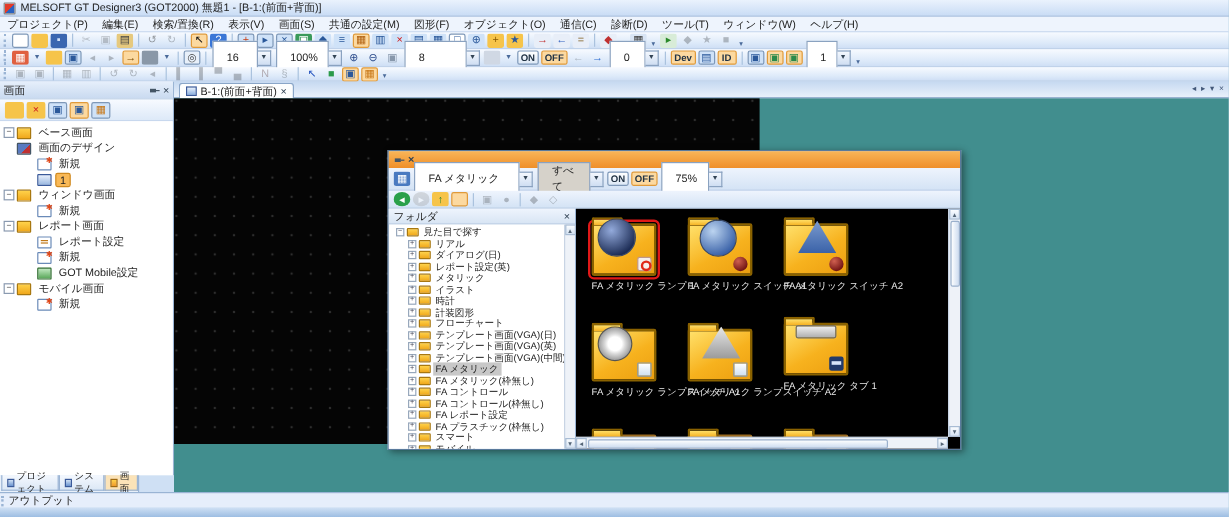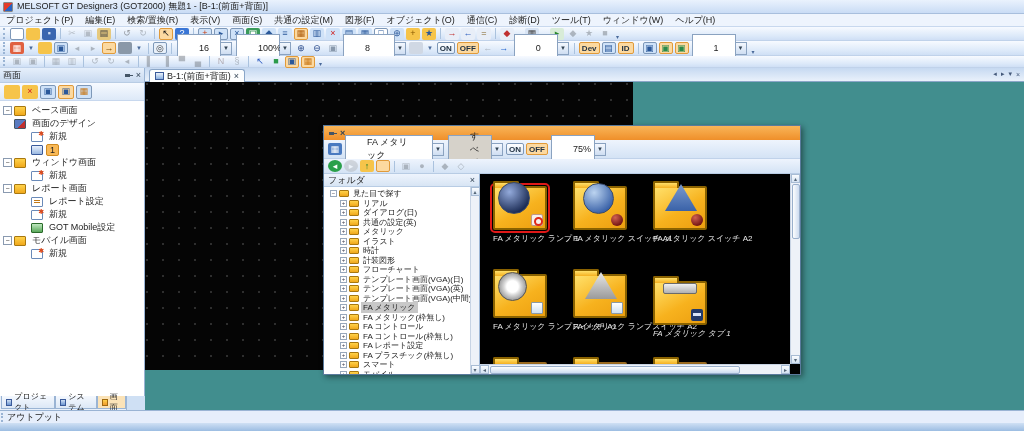--- a/index.html
+++ b/index.html
@@ -27,21 +27,21 @@
   .tbi { width:14px; height:12px; border:1px solid transparent; border-radius:2px;
     display:flex; align-items:center; justify-content:center; font-size:9px; line-height:1;
     margin:0 1px; cursor:default; }
   .tbi.boxed { border-color:#7e98b8; }
   .tbi.disabled { opacity:.42; filter:grayscale(70%); }
   .tbi.pressed { background:#fcd9a0 !important; border-color:#e09a3a; }
   .tbi.round { border-radius:50%; }
   .tb-sep { width:1px; height:11px; background:#aac2de; margin:0 3px; }
   .tb-overflow { font-size:6px; color:#4a6a9a; margin:0 3px; align-self:flex-end; }
   .combo { display:flex; align-items:center; margin:0 2px; height:13px; }
-  .combo-value { background:#fff; border:1px solid #8aa2c0; height:29px; padding:0 21px;
+  .combo-value { background:#fff; border:1px solid #8aa2c0; height:29px; padding:0 11px;
     display:flex; align-items:center; font-size:9px; }
   .combo-inset .combo-value { background:#d6d2ca; }
   .combo-arrow { width:11px; height:13px; background:linear-gradient(#f4f8fe,#cfdef2);
     border:1px solid #8aa2c0; border-left:none; font-size:6px; color:#345;
     display:flex; align-items:center; justify-content:center; }
   .tb-btn { height:12px; min-width:16px; padding:0 2px; border:1px solid #7e98b8; border-radius:2px;
     background:linear-gradient(#ffffff,#dce8f6); display:flex; align-items:center; justify-content:center;
     font-size:8px; font-weight:bold; color:#234; margin:0 1px; cursor:default; }
   .tb-btn.pressed { background:#fcd9a0; border-color:#e09a3a; }
 
@@ -74,21 +74,21 @@
   .ic-new::after { content:"✱"; position:absolute; right:-2px; top:-3px; color:#e04818; font-size:7px; }
   .ic-screen { background:linear-gradient(#e8f0fc,#9ab8e0); border:1px solid #3a5a9a; }
   .ic-report { background:#fff; border:1px solid #6a8ab8; }
   .ic-report::after { content:""; position:absolute; left:2px; top:2px; width:6px; height:1px;
     background:#c07818; box-shadow:0 2px 0 #c07818; }
   .ic-mobile { background:linear-gradient(#bfe8bf,#5aa85a); border:1px solid #2a6a2a; }
   .tree-label { padding:0 3px; white-space:nowrap; }
   .tree-row.selected .tree-label { background:#f9b957; border:1px solid #d08a20; border-radius:2px; }
   .lv1 { padding-left:17px; }
 
-  #left-tabs { position:absolute; left:0; top:328px; width:127px; height:14px;
+  #left-tabs { position:absolute; left:0; top:328px; width:116px; height:14px;
     background:#e8f0fa; border-right:1px solid #9ab4d4; display:flex; align-items:flex-start; padding-left:1px; }
   .btab { height:13px; display:flex; align-items:center; gap:2px; padding:0 4px;
     border:1px solid #9ab4d4; border-top:none; background:linear-gradient(#f4f8fe,#dce8f6);
     font-size:8px; cursor:default; }
   .btab .bt-icon { width:8px; height:7px; background:linear-gradient(#cfe0f4,#6a94d0); border:1px solid #3a5a9a; }
   .btab.active { background:#fbe3b8; }
   .btab.active .bt-icon { background:linear-gradient(#ffd24a,#f09a2c); border-color:#a06a10; }
 
   #right-area { position:absolute; left:145px; top:0; right:0; height:342px; }
   #tabbar { position:absolute; left:0; top:0; right:0; height:14px;
@@ -654,21 +654,21 @@
               <span class="llabel">リアル</span>
             </div>
             <div class="lrow" style="padding-left: 16px;">
               <span class="lbox">+</span>
               <span class="lfold"></span>
               <span class="llabel">ダイアログ(日)</span>
             </div>
             <div class="lrow" style="padding-left: 16px;">
               <span class="lbox">+</span>
               <span class="lfold"></span>
-              <span class="llabel">共通の設定(英)</span>
+              <span class="llabel">レポート設定(英)</span>
             </div>
             <div class="lrow" style="padding-left: 16px;">
               <span class="lbox">+</span>
               <span class="lfold"></span>
               <span class="llabel">メタリック</span>
             </div>
             <div class="lrow" style="padding-left: 16px;">
               <span class="lbox">+</span>
               <span class="lfold"></span>
               <span class="llabel">イラスト</span>
@@ -780,21 +780,21 @@
             </div>
             <div class="thumb-label">FA メタリック ランプスイッチ A1</div>
           </div>
           <div class="thumb" style="left: 93px; top: 93px;">
             <div class="mfold">
               <span class="shape tri-silver"></span>
               <span class="badge badge-cube"></span>
             </div>
             <div class="thumb-label">FA メタリック ランプスイッチ A2</div>
           </div>
-          <div class="thumb" style="left: 173px; top: 100px; font-style: italic;">
+          <div class="thumb" style="left: 173px; top: 88px;">
             <div class="mfold">
               <span class="shape bar-silver"></span>
               <span class="badge badge-bar"></span>
             </div>
             <div class="thumb-label">FA メタリック タブ 1</div>
           </div>
           <div class="thumb" style="left: 13px; top: 181px;">
             <div class="mfold partial">
               <span class="half-dome"></span>
             </div>

